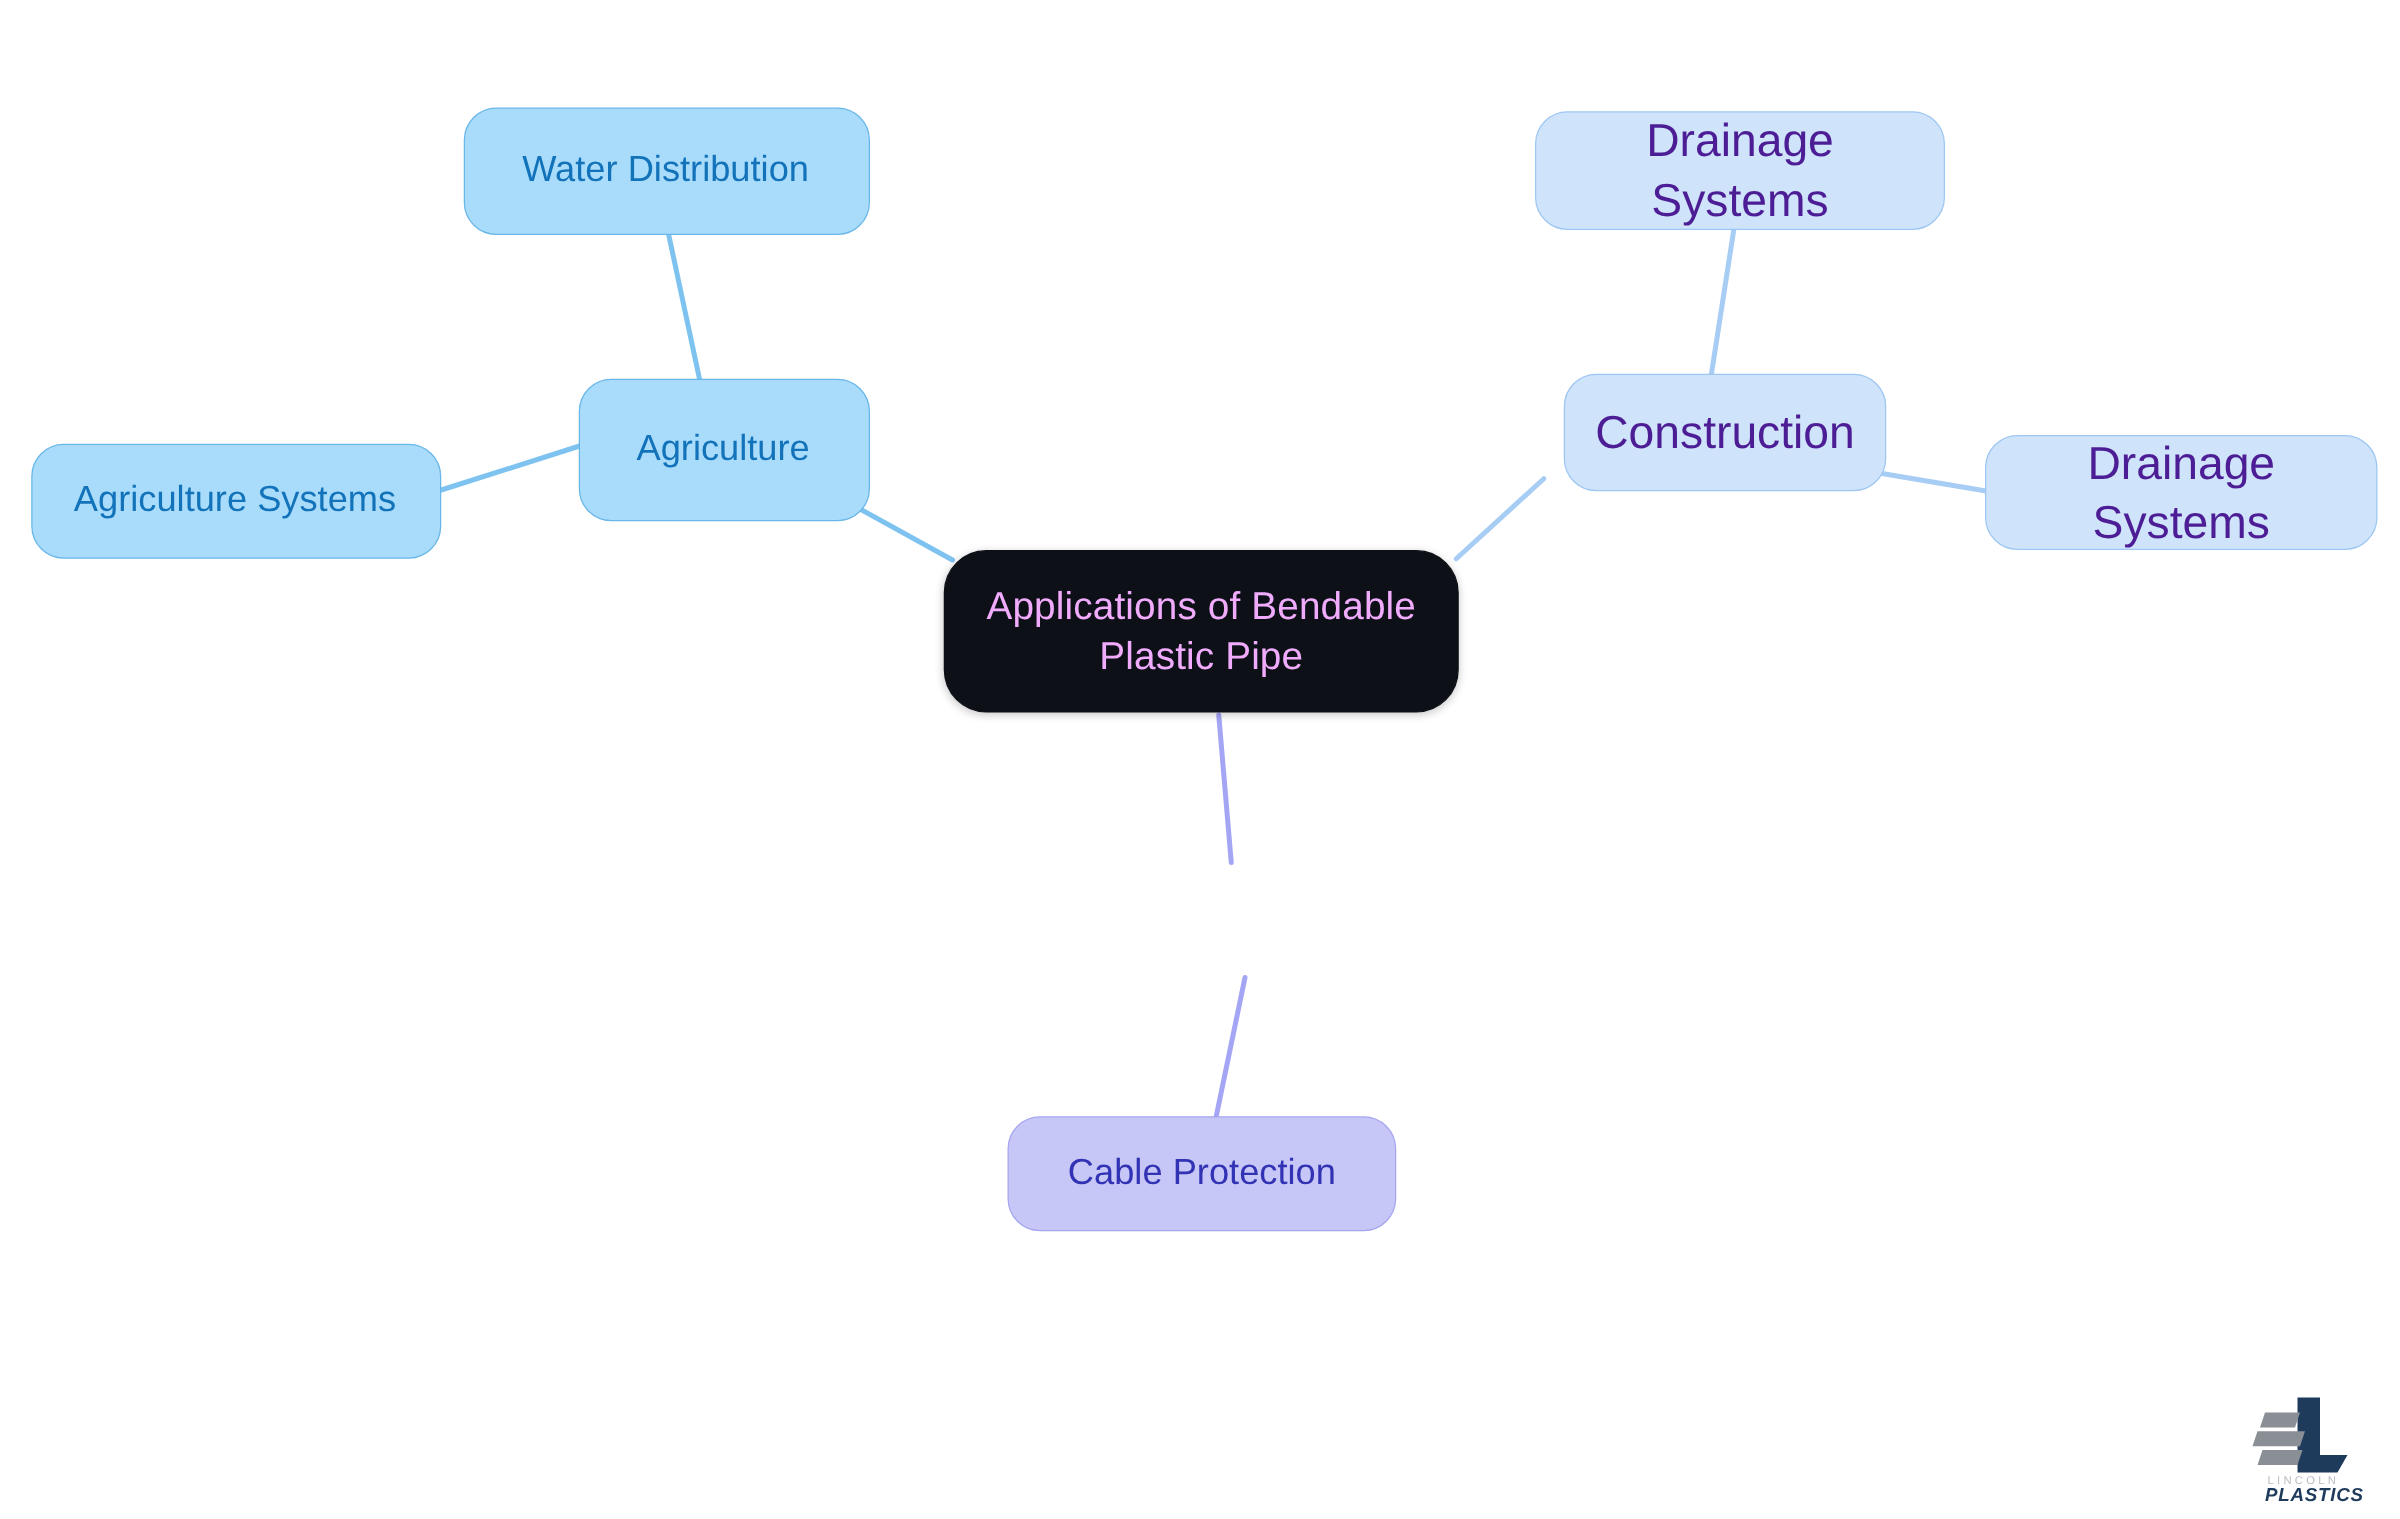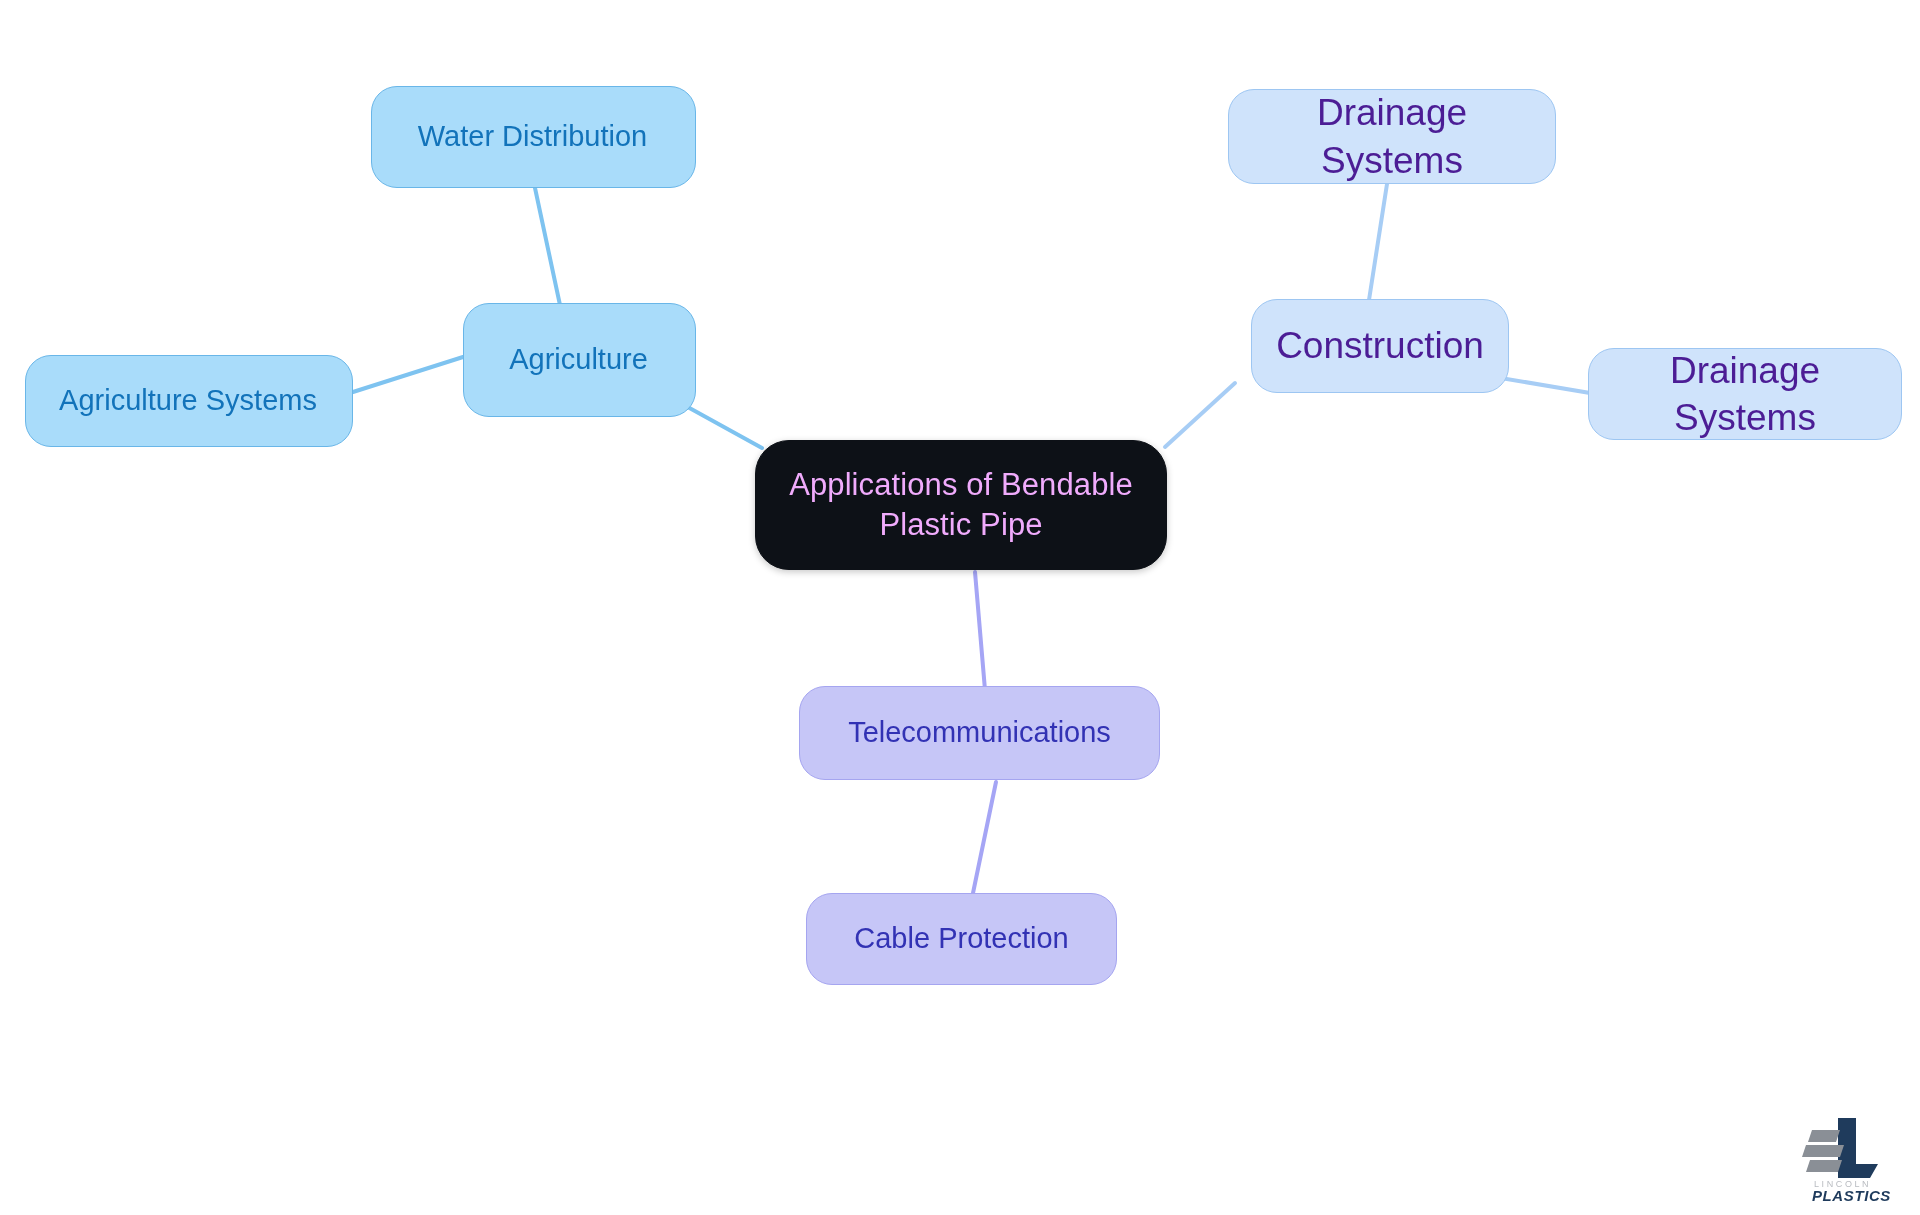--- a/index.html
+++ b/index.html
@@ -100,21 +100,20 @@
   <div class="node node-blue-mid" style="left:371px; top:86px; width:325px; height:102px;">Water Distribution</div>
 
   <div class="node node-blue-mid" style="left:25px; top:355px; width:328px; height:92px;">Agriculture Systems</div>
 
   <div class="node node-blue-light" style="left:1219px; top:299px; width:258px; height:94px;margin-left:32px;">Construction</div>
 
   <div class="node node-blue-light" style="left:1228px; top:89px; width:328px; height:95px;">Drainage Systems</div>
 
   <div class="node node-blue-light" style="left:1588px; top:348px; width:314px; height:92px;">Drainage Systems</div>
 
-  <div class="node node-purple" style="left:799px; top:686px; width:361px; height:94px;">Telecommunications</div>
 
   <div class="node node-purple" style="left:806px; top:893px; width:311px; height:92px;">Cable Protection</div>
 
   <div class="logo" style="left:1800px; top:1112px;">
     <svg width="96" height="92" viewBox="0 0 96 92" xmlns="http://www.w3.org/2000/svg">
       <g>
         <polygon points="38,6 56,6 56,52 78,52 70,66 38,66" fill="#1f3b5c"></polygon>
         <polygon points="12,18 40,18 36,30 8,30" fill="#8a8f96"></polygon>
         <polygon points="6,33 44,33 40,45 2,45" fill="#8a8f96"></polygon>
         <polygon points="10,48 42,48 38,60 6,60" fill="#8a8f96"></polygon>

